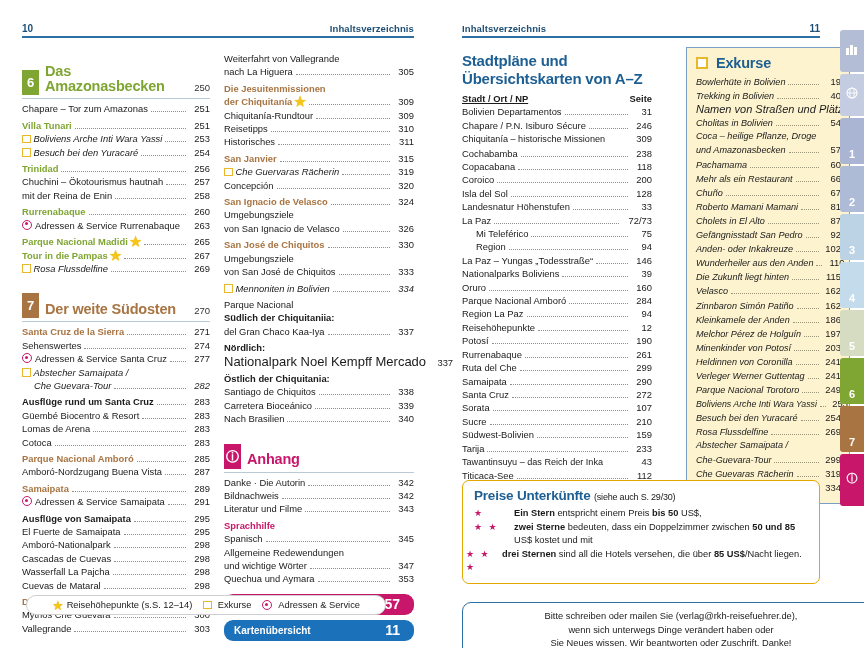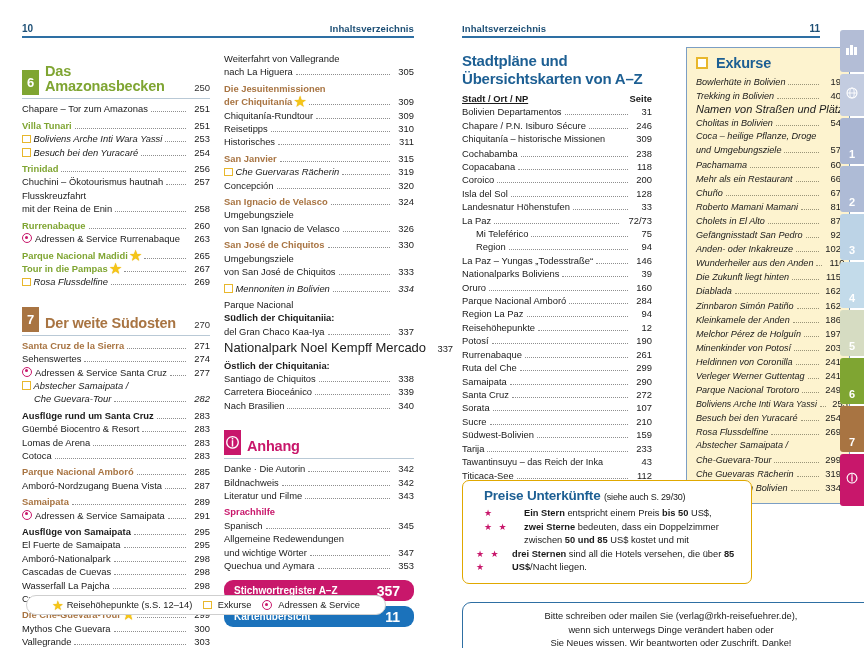--- a/index.html
+++ b/index.html
@@ -90,22 +90,22 @@
 
   
   .bar{display:flex;align-items:center;justify-content:space-between;
     color:#fff;font-weight:bold;font-size:10px;border-radius:9px;
     padding:2.5px 10px;margin-top:5px;}
   .bar.crim{background:#c8176b;}
   .bar.blue{background:#1b72bb;}
   .bar .bnum{font-size:14px;padding-right:4px;}
 
   
-  .preise{position:absolute;left:30px;top:480px;width:290px;box-sizing:border-box;
-    border:1.4px solid #e0a800;border-radius:7px;background:#fff;padding:7px 10px 8px 21px;}
+  .preise{position:absolute;left:30px;top:480px;width:358px;box-sizing:border-box;
+    border:1.4px solid #e0a800;border-radius:7px;background:#fff;padding:7px 10px 8px 11px;}
   .preise h4{margin:0 0 4px 0;font-size:13.5px;color:#1d5f93;font-weight:bold;letter-spacing:-.2px;}
   .preise h4 .sub{font-size:9px;color:#1a1a1a;font-weight:normal;}
   .prow{display:flex;font-size:9.3px;line-height:13px;margin-bottom:1px;}
   .prow .stars{flex:0 0 auto;color:#c8176b;letter-spacing:2px;font-size:9px;}
   .prow .ptxt{flex:1 1 auto;}
   .prow.p1 .stars{width:36px;}
   .prow.p2 .stars{width:36px;}
   .prow.p3 .stars{width:36px;margin-left:-8px;}
   .prow.p1 .ptxt,.prow.p2 .ptxt{margin-left:4px;}
   .prow b{font-weight:bold;}
@@ -179,21 +179,20 @@
           <div class="entry e-green">
               <span class="lbl">Trinidad</span>
               <span class="dots"></span>
               <span class="num">256</span>
             </div>
           <div class="entry">
               <span class="lbl">Chuchini – Ökotourismus hautnah</span>
               <span class="dots"></span>
               <span class="num">257</span>
             </div>
-          <div class="cont">Flusskreuzfahrt</div>
           <div class="entry">
               <span class="lbl">mit der Reina de Enin</span>
               <span class="dots"></span>
               <span class="num">258</span>
             </div>
           <div class="gap-sm"></div>
           <div class="entry e-green">
               <span class="lbl">Rurrenabaque</span>
               <span class="dots"></span>
               <span class="num">260</span>
@@ -425,20 +424,21 @@
           </div>
         <div class="gap-sm"></div>
         <div class="cont">Parque Nacional</div>
         <div class="cont" style="font-weight:bold">Südlich der Chiquitaniia:</div>
         <div class="entry">
             <span class="lbl">del Gran Chaco Kaa-Iya</span>
             <span class="dots"></span>
             <span class="num">337</span>
           </div>
         <div class="gap-sm"></div>
+        <div class="cont" style="font-weight:bold">Nördlich:</div>
         <div class="entry">
             <span class="lbl" style="font-size:13px">Nationalpark Noel Kempff Mercado</span>
             <span class="nodots"></span>
             <span class="num">337</span>
           </div>
         <div class="gap-sm"></div>
         <div class="cont" style="font-weight:bold">Östlich der Chiquitania:</div>
         <div class="entry">
             <span class="lbl">Santiago de Chiquitos</span>
             <span class="dots"></span>
@@ -720,21 +720,21 @@
         </div>
       <div class="entry">
           <span class="lbl">Cholitas in Bolivien</span>
           <span class="dots"></span>
           <span class="num">54</span>
         </div>
       <div class="entry" style="font-style:italic">
           <span class="lbl">Coca – heilige Pflanze, Droge</span>
         </div>
       <div class="entry">
-          <span class="lbl">und Umgebungsziele</span>
+          <span class="lbl">und Amazonasbecken</span>
           <span class="dots"></span>
           <span class="num">57</span>
         </div>
       <div class="entry">
           <span class="lbl">Pachamama</span>
           <span class="dots"></span>
           <span class="num">60</span>
         </div>
       <div class="entry">
           <span class="lbl">Mehr als ein Restaurant</span>
@@ -770,21 +770,21 @@
           <span class="lbl">Wunderheiler aus den Anden</span>
           <span class="dots"></span>
           <span class="num">110</span>
         </div>
       <div class="entry">
           <span class="lbl">Die Zukunft liegt hinten</span>
           <span class="dots"></span>
           <span class="num">115</span>
         </div>
       <div class="entry">
-          <span class="lbl">Diablada</span>
+          <span class="lbl">Velasco</span>
           <span class="dots"></span>
           <span class="num">162</span>
         </div>
       <div class="entry">
           <span class="lbl">Zinnbaron Simón Patiño</span>
           <span class="dots"></span>
           <span class="num">162</span>
         </div>
       <div class="entry">
           <span class="lbl">Kleinkamele der Anden</span>

